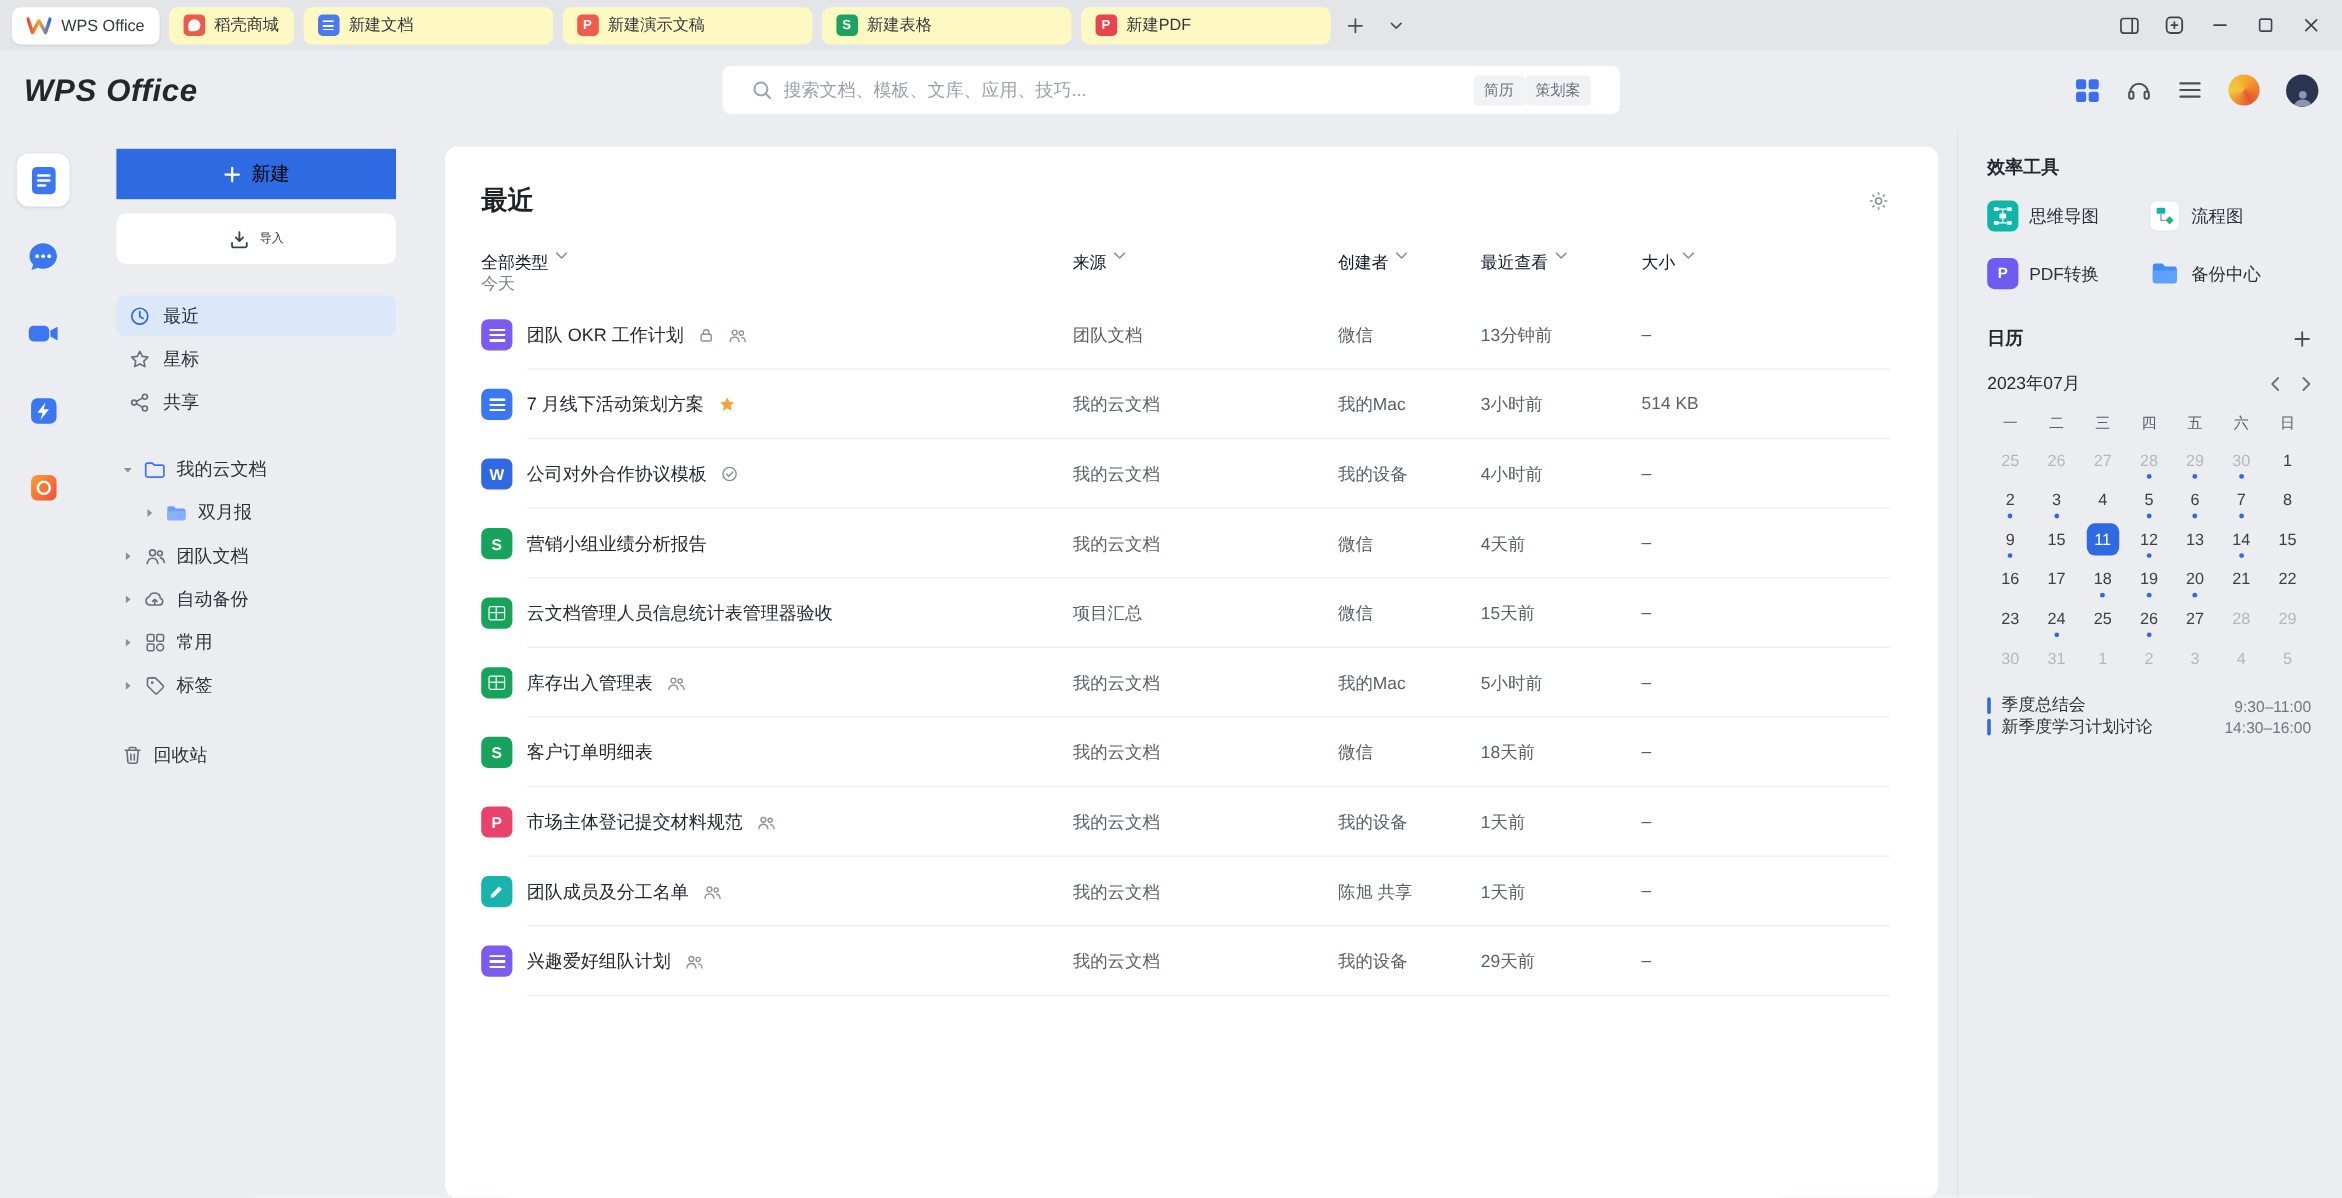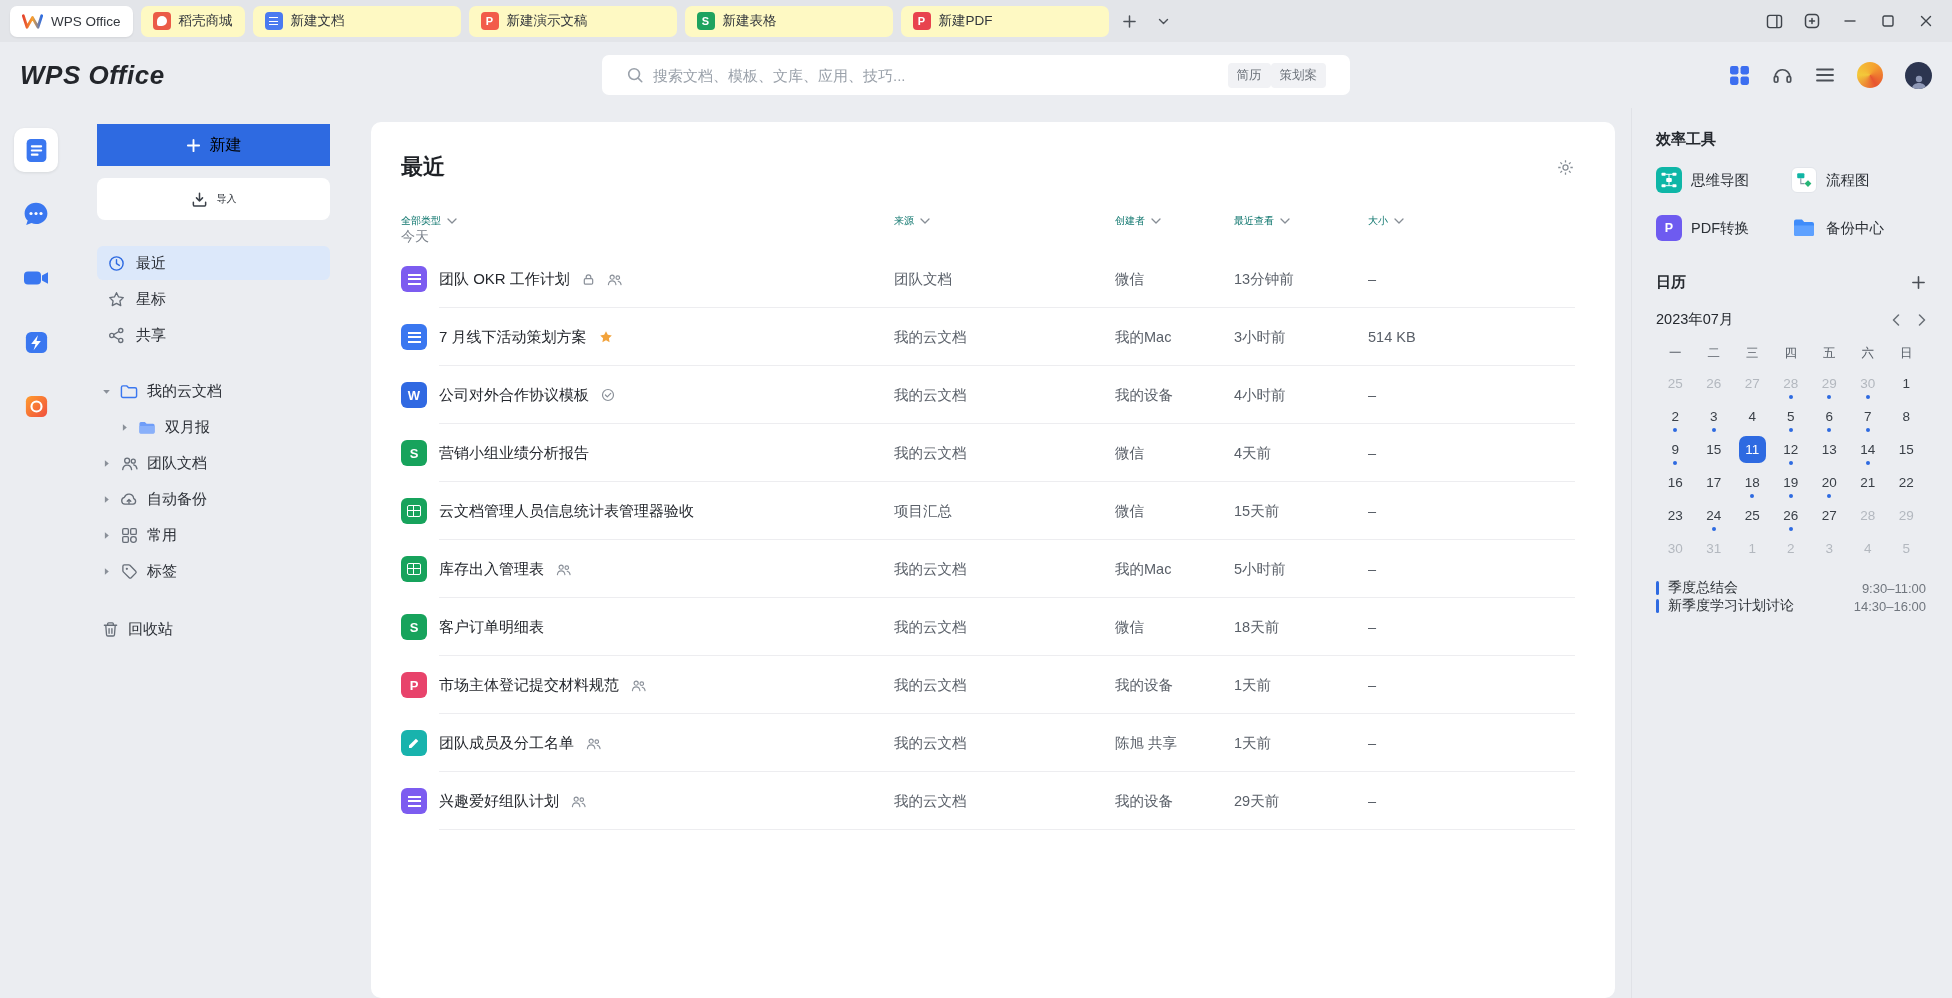--- a/index.html
+++ b/index.html
@@ -54,21 +54,21 @@
   .caret{width:10px;display:flex;color:#8a9099;flex:none;justify-content:center}
   .trashrow{margin-top:24px}
 
   
   .maincard{flex:1;background:#fff;border-radius:10px;margin:14px 16px 0;padding:30px 40px 0 30px;min-width:0}
   .cardhead{display:flex;align-items:center;justify-content:space-between}
   .cardtitle{font-size:22px;font-weight:bold;color:#1f2227}
   .gear{color:#878e96;display:flex}
   .grid-cols{display:grid;grid-template-columns:493px 221px 119px 134px 1fr;align-items:center}
   .filters{margin-top:28px}
-  .filteritem{display:flex;align-items:center;gap:6px;font-size:10px;color:#0f766e}
+  .filteritem{display:flex;gap:6px;font-size:14px;color:#0f172a}
   .filteritem .chev{display:flex;color:#868d95}
   .sectionlabel{font-size:14px;color:#7b828b}
   .filelist{margin-top:4px}
   .filerow{height:58px;position:relative}
   .filerow::after{content:"";position:absolute;left:38px;right:0;bottom:0;height:1px;background:#ededf0}
   .fname{display:flex;align-items:center;gap:12px;font-size:15px;color:#24272d;min-width:0;padding-right:14px}
   .fname-text{white-space:nowrap;overflow:hidden;text-overflow:ellipsis}
   .ftile{width:26px;height:26px;border-radius:6px;display:flex;align-items:center;justify-content:center;color:#fff;font-size:13px;font-weight:bold;flex:none}
   .ftile .glyph-lines{width:13px;height:11px;background:repeating-linear-gradient(to bottom,#fff 0 1.8px,transparent 1.8px 4.4px)}
   .ftile .glyph-grid{width:14px;height:12px;border:1.6px solid #fff;border-radius:2px;background:linear-gradient(#fff,#fff) center/1.4px 100% no-repeat,linear-gradient(#fff,#fff) center/100% 1.4px no-repeat}

